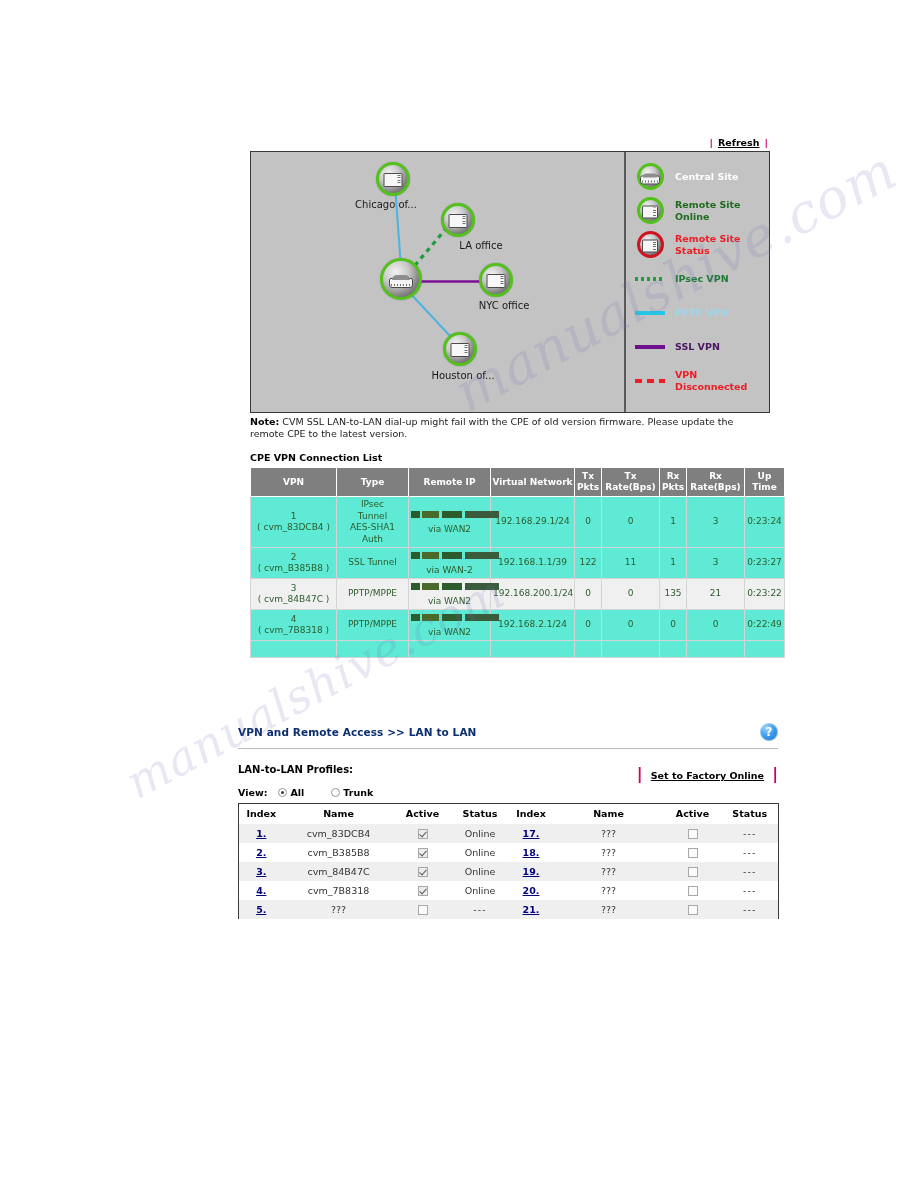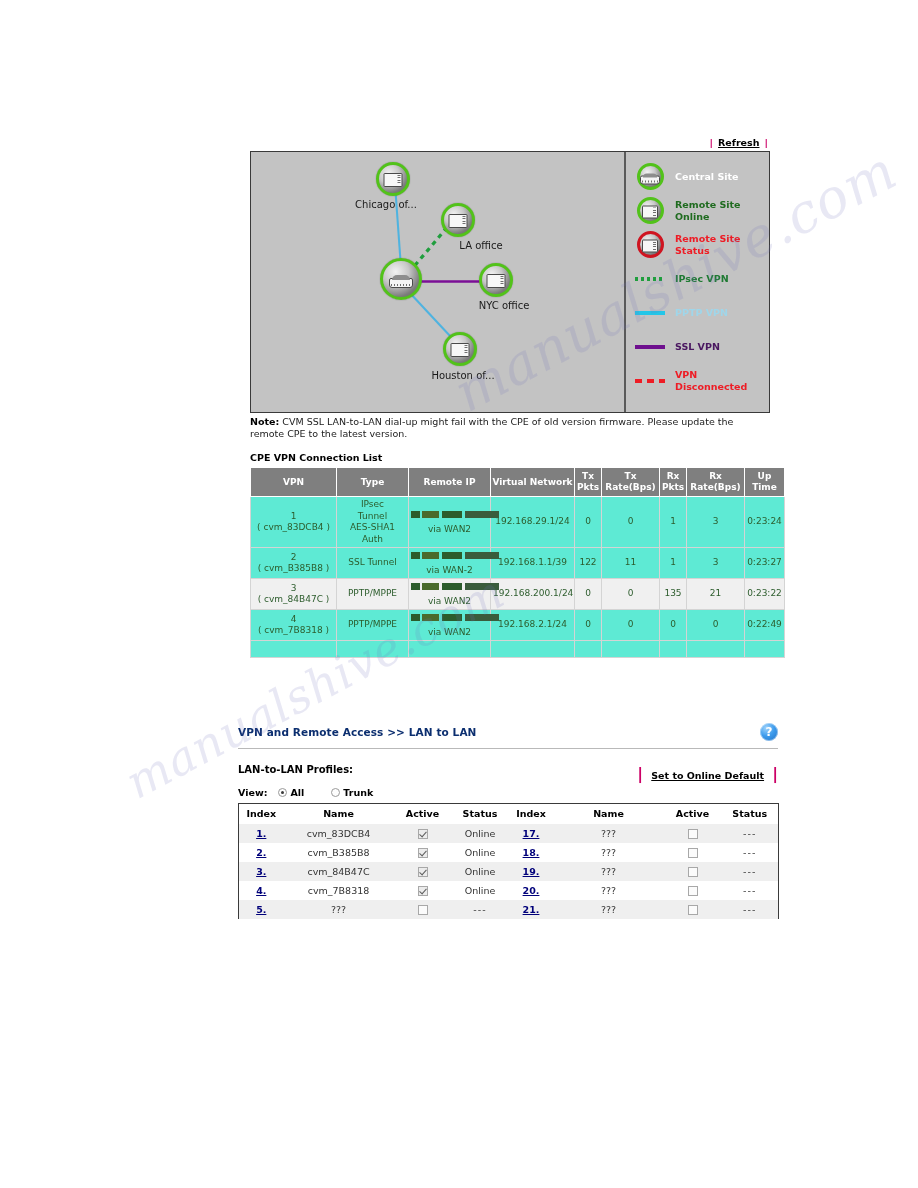--- a/index.html
+++ b/index.html
@@ -724,21 +724,21 @@
 
   <div class="page-head">
     <div class="page-title">VPN and Remote Access &gt;&gt; LAN to LAN</div>
     <div class="help-icon">?</div>
   </div>
 
   <div class="profiles-row">
     <div class="profiles-label">LAN-to-LAN Profiles:</div>
     <div>
       <span class="bar-pipe" style="color:#cc0066">|</span>
-      <span class="factory-link">Set to Online Default</span>
+      <span class="factory-link">Set to Factory Online</span>
       <span class="bar-pipe" style="color:#cc0066">|</span>
     </div>
   </div>
 
   <div class="view-row">
     <span>View:</span>
     <span class="opt first">
       <span class="radio checked"></span>
       <span>All</span>
     </span>

